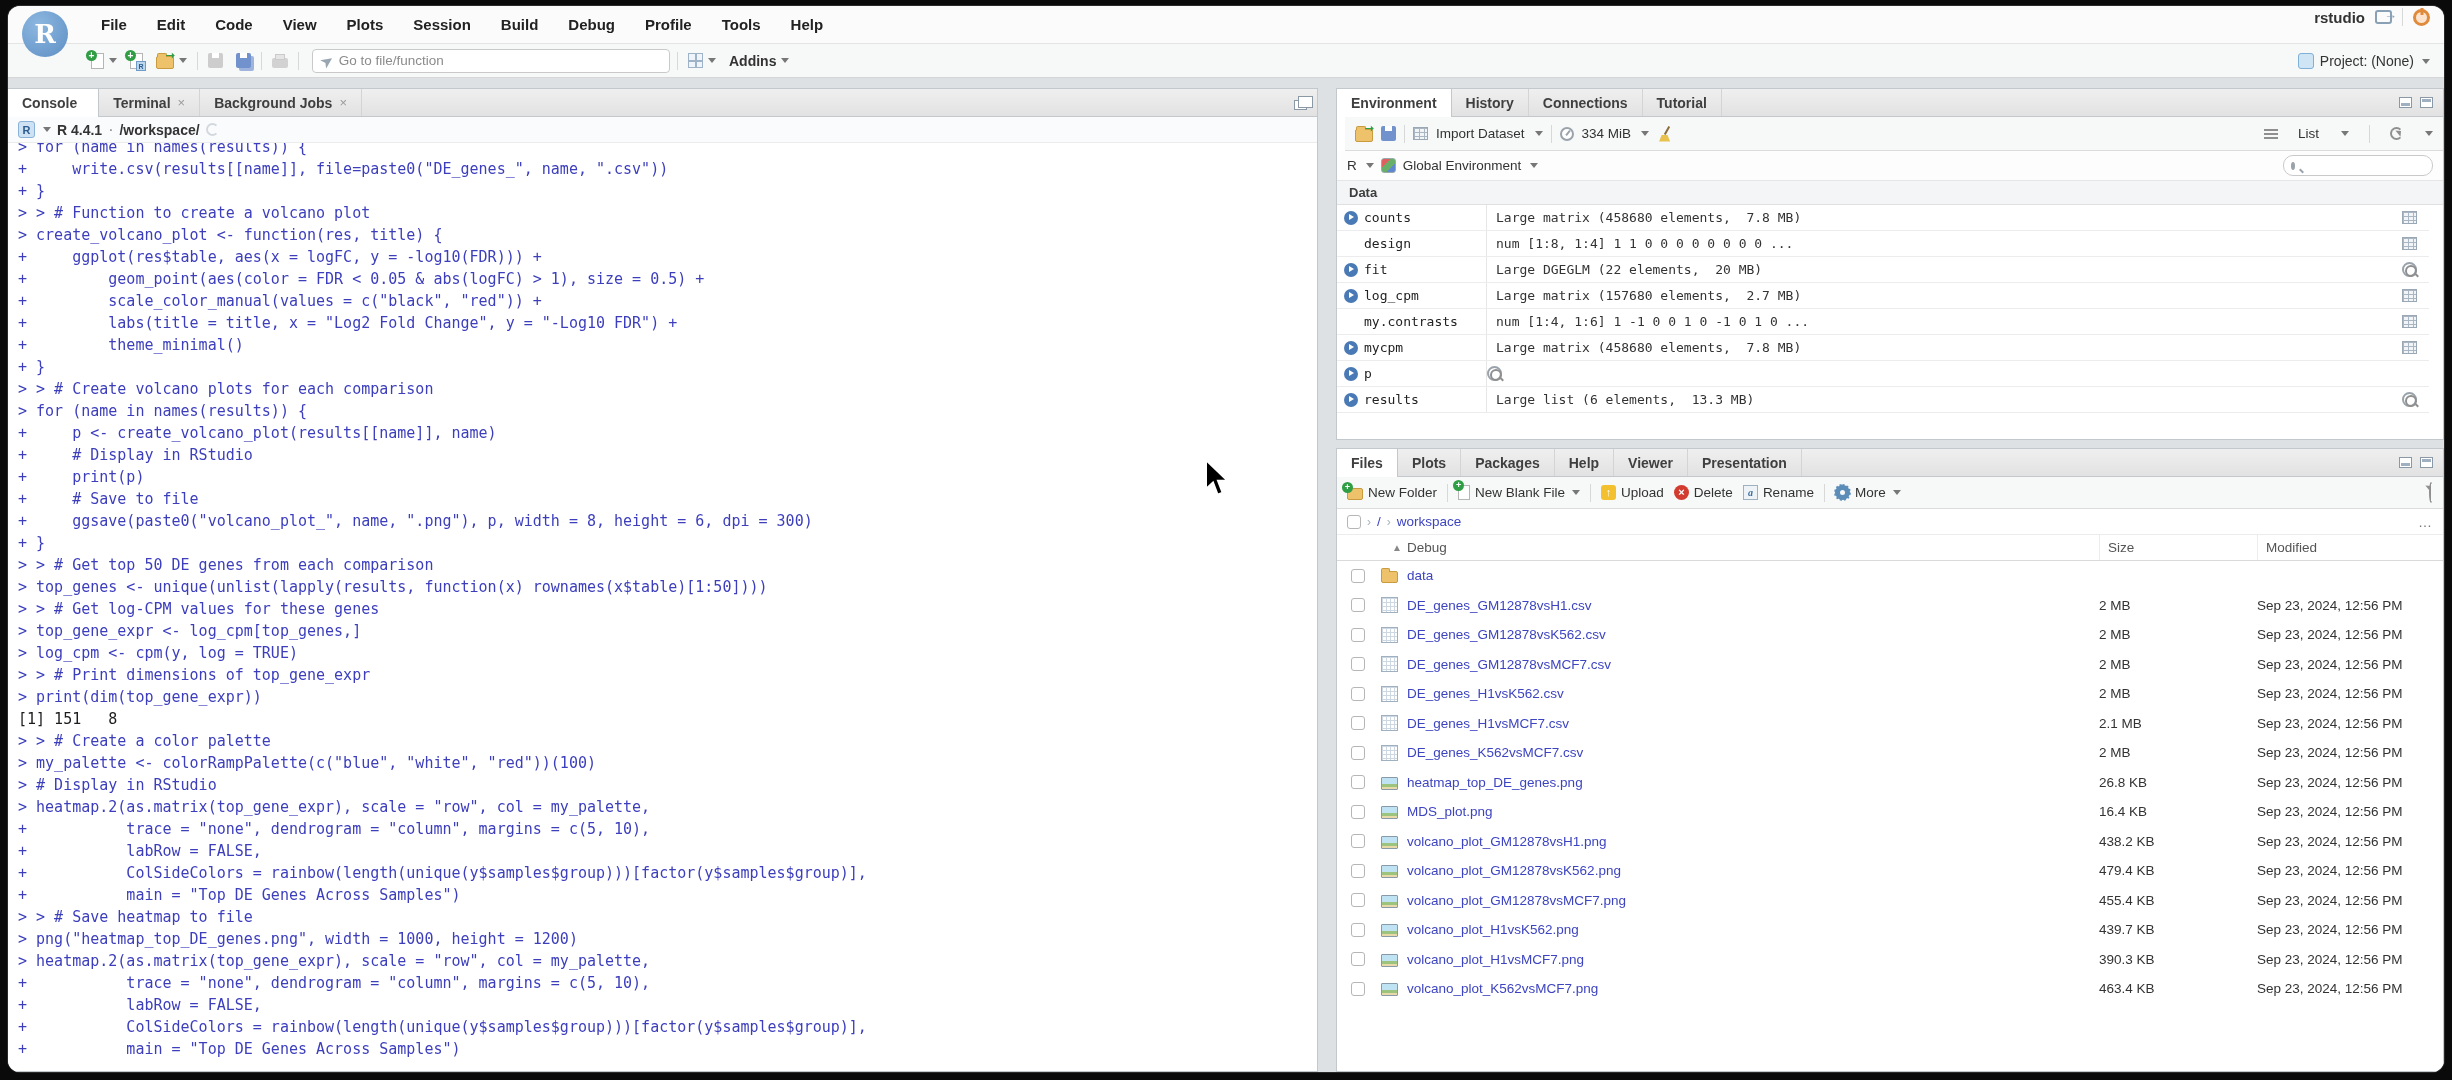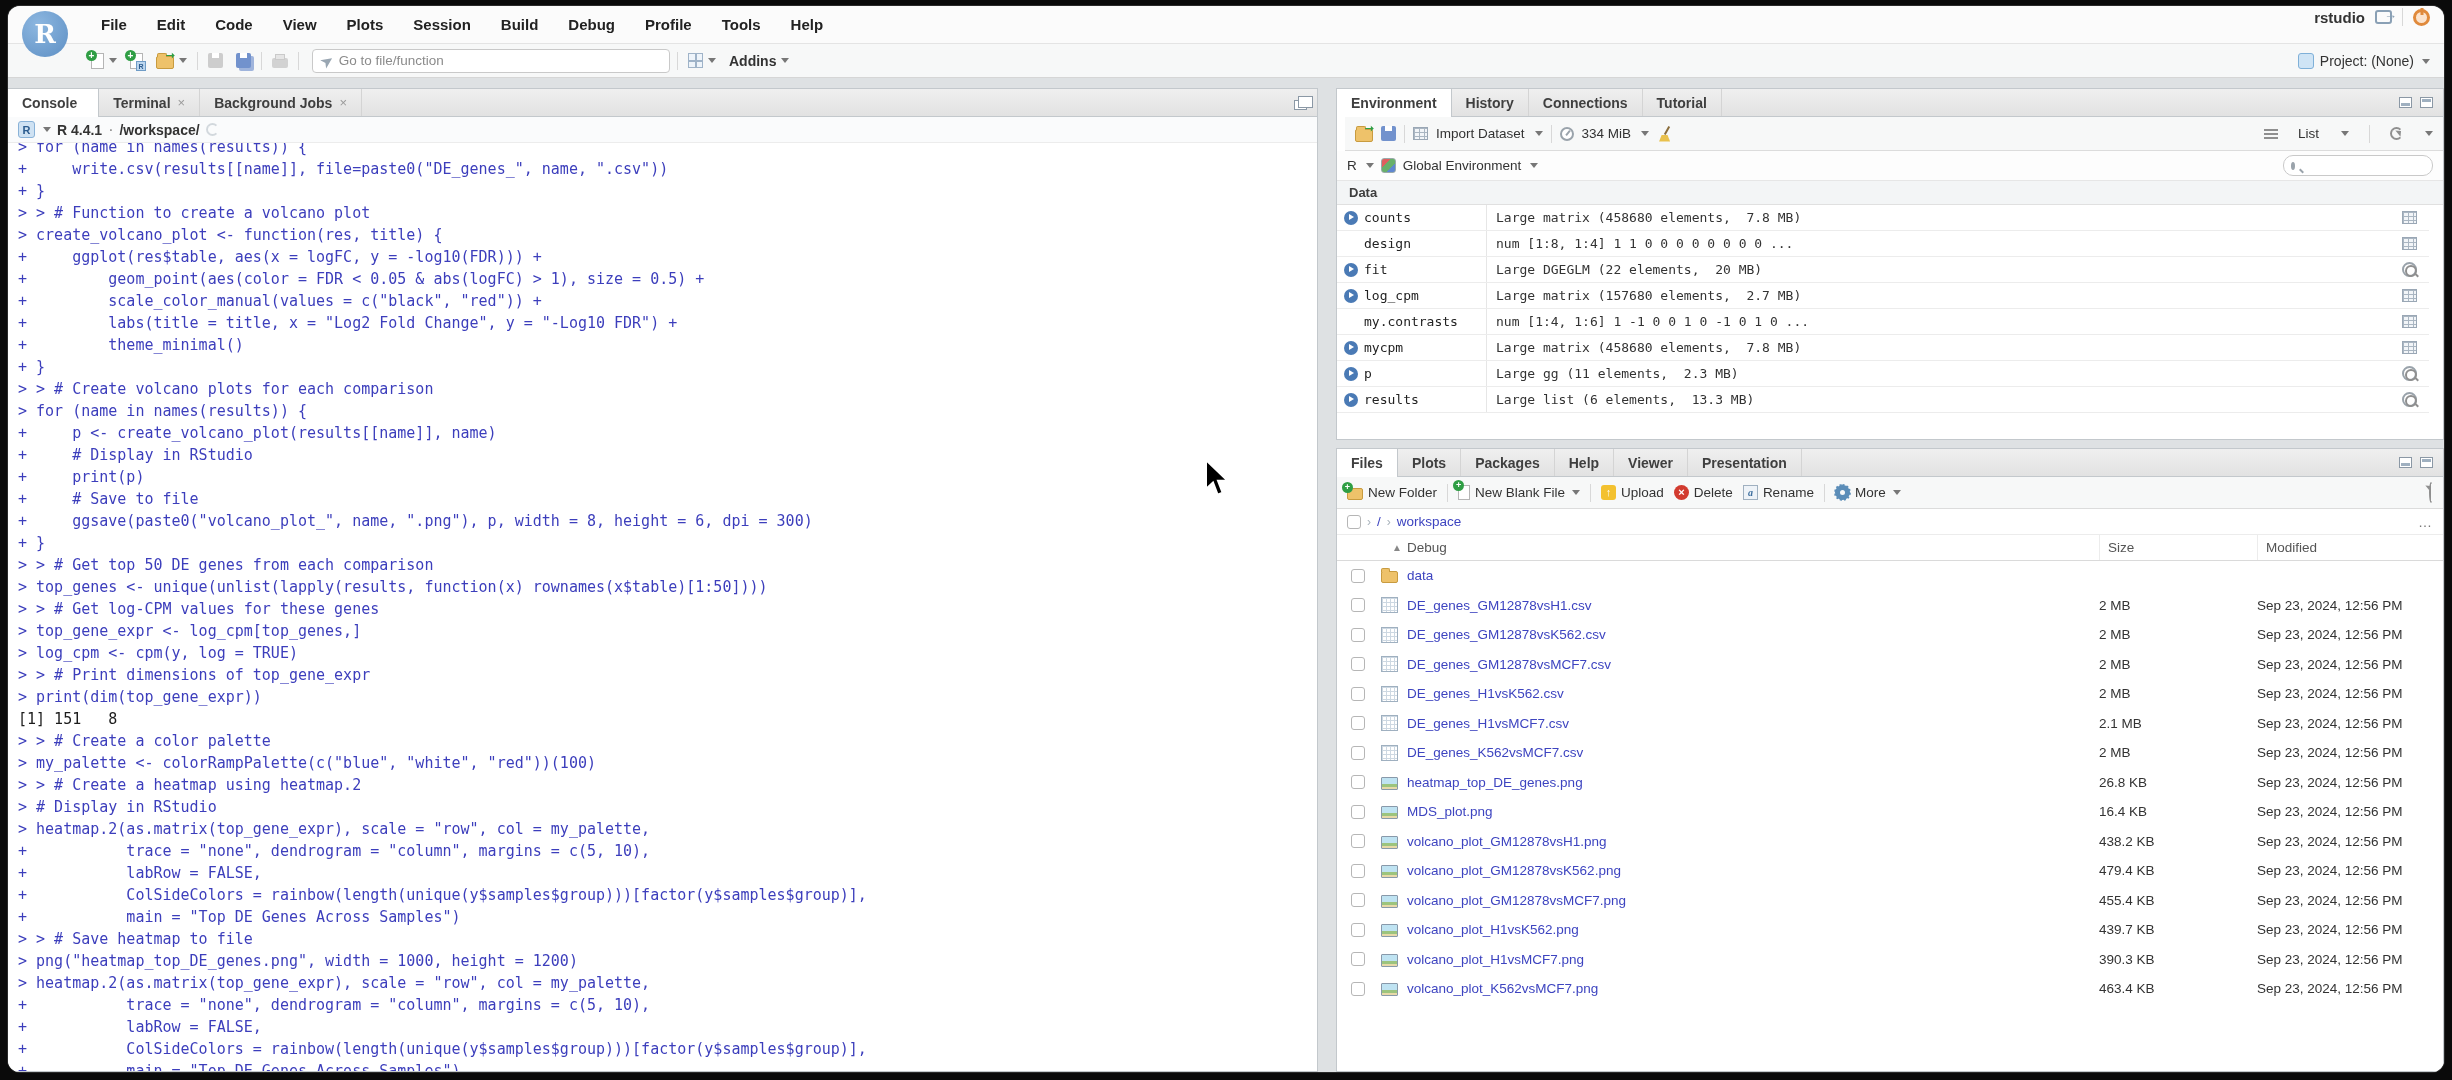--- a/index.html
+++ b/index.html
@@ -291,21 +291,20 @@
           <div class="cl in">&gt; &gt; # Get top 50 DE genes from each comparison</div>
           <div class="cl in">&gt; top_genes &lt;- unique(unlist(lapply(results, function(x) rownames(x$table)[1:50])))</div>
           <div class="cl in">&gt; &gt; # Get log-CPM values for these genes</div>
           <div class="cl in">&gt; top_gene_expr &lt;- log_cpm[top_genes,]</div>
           <div class="cl in">&gt; log_cpm &lt;- cpm(y, log = TRUE)</div>
           <div class="cl in">&gt; &gt; # Print dimensions of top_gene_expr</div>
           <div class="cl in">&gt; print(dim(top_gene_expr))</div>
           <div class="cl out">[1] 151   8</div>
           <div class="cl in">&gt; &gt; # Create a color palette</div>
           <div class="cl in">&gt; my_palette &lt;- colorRampPalette(c("blue", "white", "red"))(100)</div>
-          <div class="cl in">&gt; &gt; # Create a heatmap using heatmap.2</div>
           <div class="cl in">&gt; # Display in RStudio</div>
           <div class="cl in">&gt; heatmap.2(as.matrix(top_gene_expr), scale = "row", col = my_palette,</div>
           <div class="cl in">+           trace = "none", dendrogram = "column", margins = c(5, 10),</div>
           <div class="cl in">+           labRow = FALSE,</div>
           <div class="cl in">+           ColSideColors = rainbow(length(unique(y$samples$group)))[factor(y$samples$group)],</div>
           <div class="cl in">+           main = "Top DE Genes Across Samples")</div>
           <div class="cl in">&gt; &gt; # Save heatmap to file</div>
           <div class="cl in">&gt; png("heatmap_top_DE_genes.png", width = 1000, height = 1200)</div>
           <div class="cl in">&gt; heatmap.2(as.matrix(top_gene_expr), scale = "row", col = my_palette,</div>
           <div class="cl in">+           trace = "none", dendrogram = "column", margins = c(5, 10),</div>
@@ -428,21 +427,20 @@
           </span>
           <span class="evalue">Large matrix (458680 elements,  7.8 MB)</span>
           <span class="act grid"></span>
         </div>
 
         <div class="erow">
           <span class="namecell">
             <span class="arr exp"></span>
             <span class="ename">p</span>
           </span>
-          <span class="evalue">Large gg (11 elements,  2.3 MB)</span>
           <span class="act mag"></span>
         </div>
 
         <div class="erow">
           <span class="namecell">
             <span class="arr exp"></span>
             <span class="ename">results</span>
           </span>
           <span class="evalue">Large list (6 elements,  13.3 MB)</span>
           <span class="act mag"></span>

